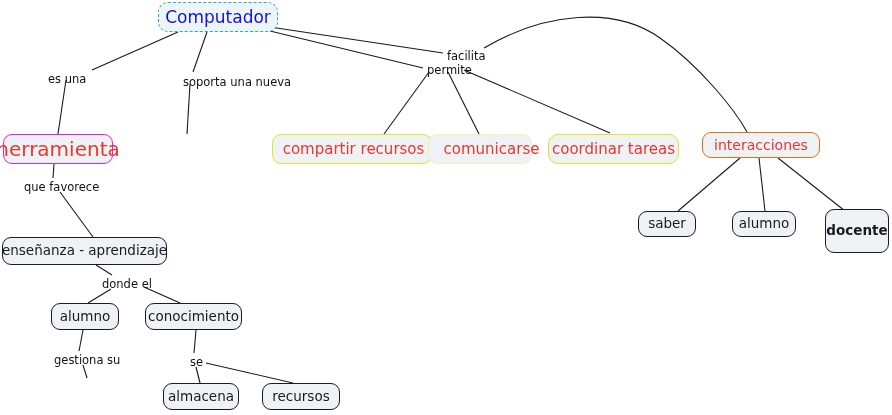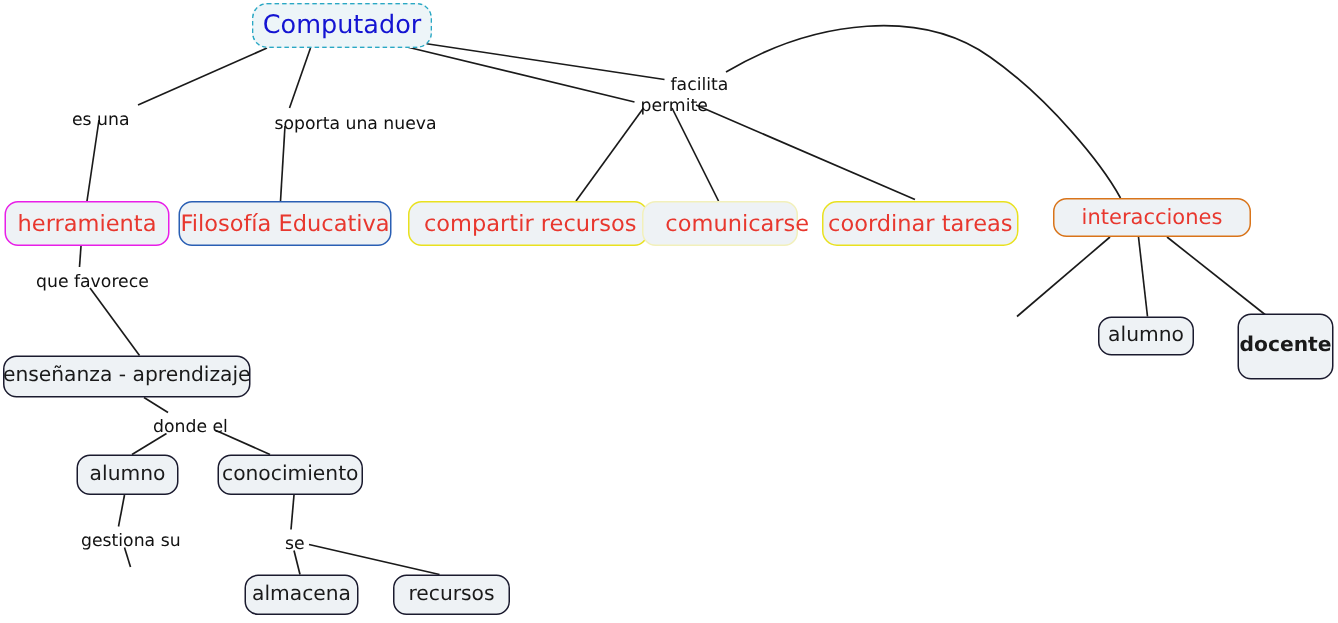--- a/index.html
+++ b/index.html
@@ -42,21 +42,21 @@
   .node.root {
     border: 1.5px dashed #2aa8c4;
     background: #edf5f8;
     color: #1414d2;
     font-size: 17px;
     border-radius: 10px;
   }
   .node.magenta {
     border-color: #e81ee8;
     color: #e8372e;
-    font-size: 15px;
+    font-size: 20px;
   }
   .node.blue {
     border-color: #2a5fb4;
     color: #e8372e;
     font-size: 15px;
   }
   .node.yellow {
     border-color: #e9e11f;
     color: #e8372e;
     font-size: 15px;
@@ -129,48 +129,48 @@
       <path d="M 83 365 L 87 378"></path>
 
       <path d="M 196 330 L 194 353"></path>
 
       <path d="M 196 367 L 200 383"></path>
 
       <path d="M 206 363 L 293 383"></path>
     </g>
   </svg>
 
-  <div class="node root" style="left:168px; top:2px; width:120px; height:30px;">
+  <div class="node root" style="left:158px; top:2px; width:120px; height:30px;">
     <span>Computador</span>
   </div>
 
   <div class="node magenta" style="left:3px; top:134px; width:110px; height:30px;">
     <span>herramienta</span>
   </div>
 
-  <div class="node blue" style="left:119px; top:134px; width:142px; height:30px;">
-    <span>Filosofía Educativa</span>
-  </div>
 
   <div class="node yellow" style="left:272px; top:134px; width:160px; height:30px;padding-left:12px;">
     <span>compartir recursos</span>
   </div>
 
   <div class="node paleyellow" style="left:428px; top:134px; width:104px; height:30px;padding-left:32px;">
     <span>comunicarse</span>
   </div>
 
   <div class="node yellow" style="left:548px; top:134px; width:131px; height:30px;border-radius:10px;">
     <span>coordinar tareas</span>
   </div>
 
-  <div class="node orange" style="left:702px; top:132px; width:132px; height:26px;">
+  <div class="node orange" style="left:702px; top:132px; width:118px; height:26px;">
     <span>interacciones</span>
   </div>
 
+  <div class="node" style="left:638px; top:211px; width:58px; height:26px;">
+    <span>saber</span>
+  </div>
 
   <div class="node" style="left:732px; top:211px; width:64px; height:26px;">
     <span>alumno</span>
   </div>
 
   <div class="node" style="left:825px; top:209px; width:64px; height:44px;font-weight:bold;">
     <span>docente</span>
   </div>
 
   <div class="node" style="left:2px; top:237px; width:165px; height:28px;align-items:center;">

